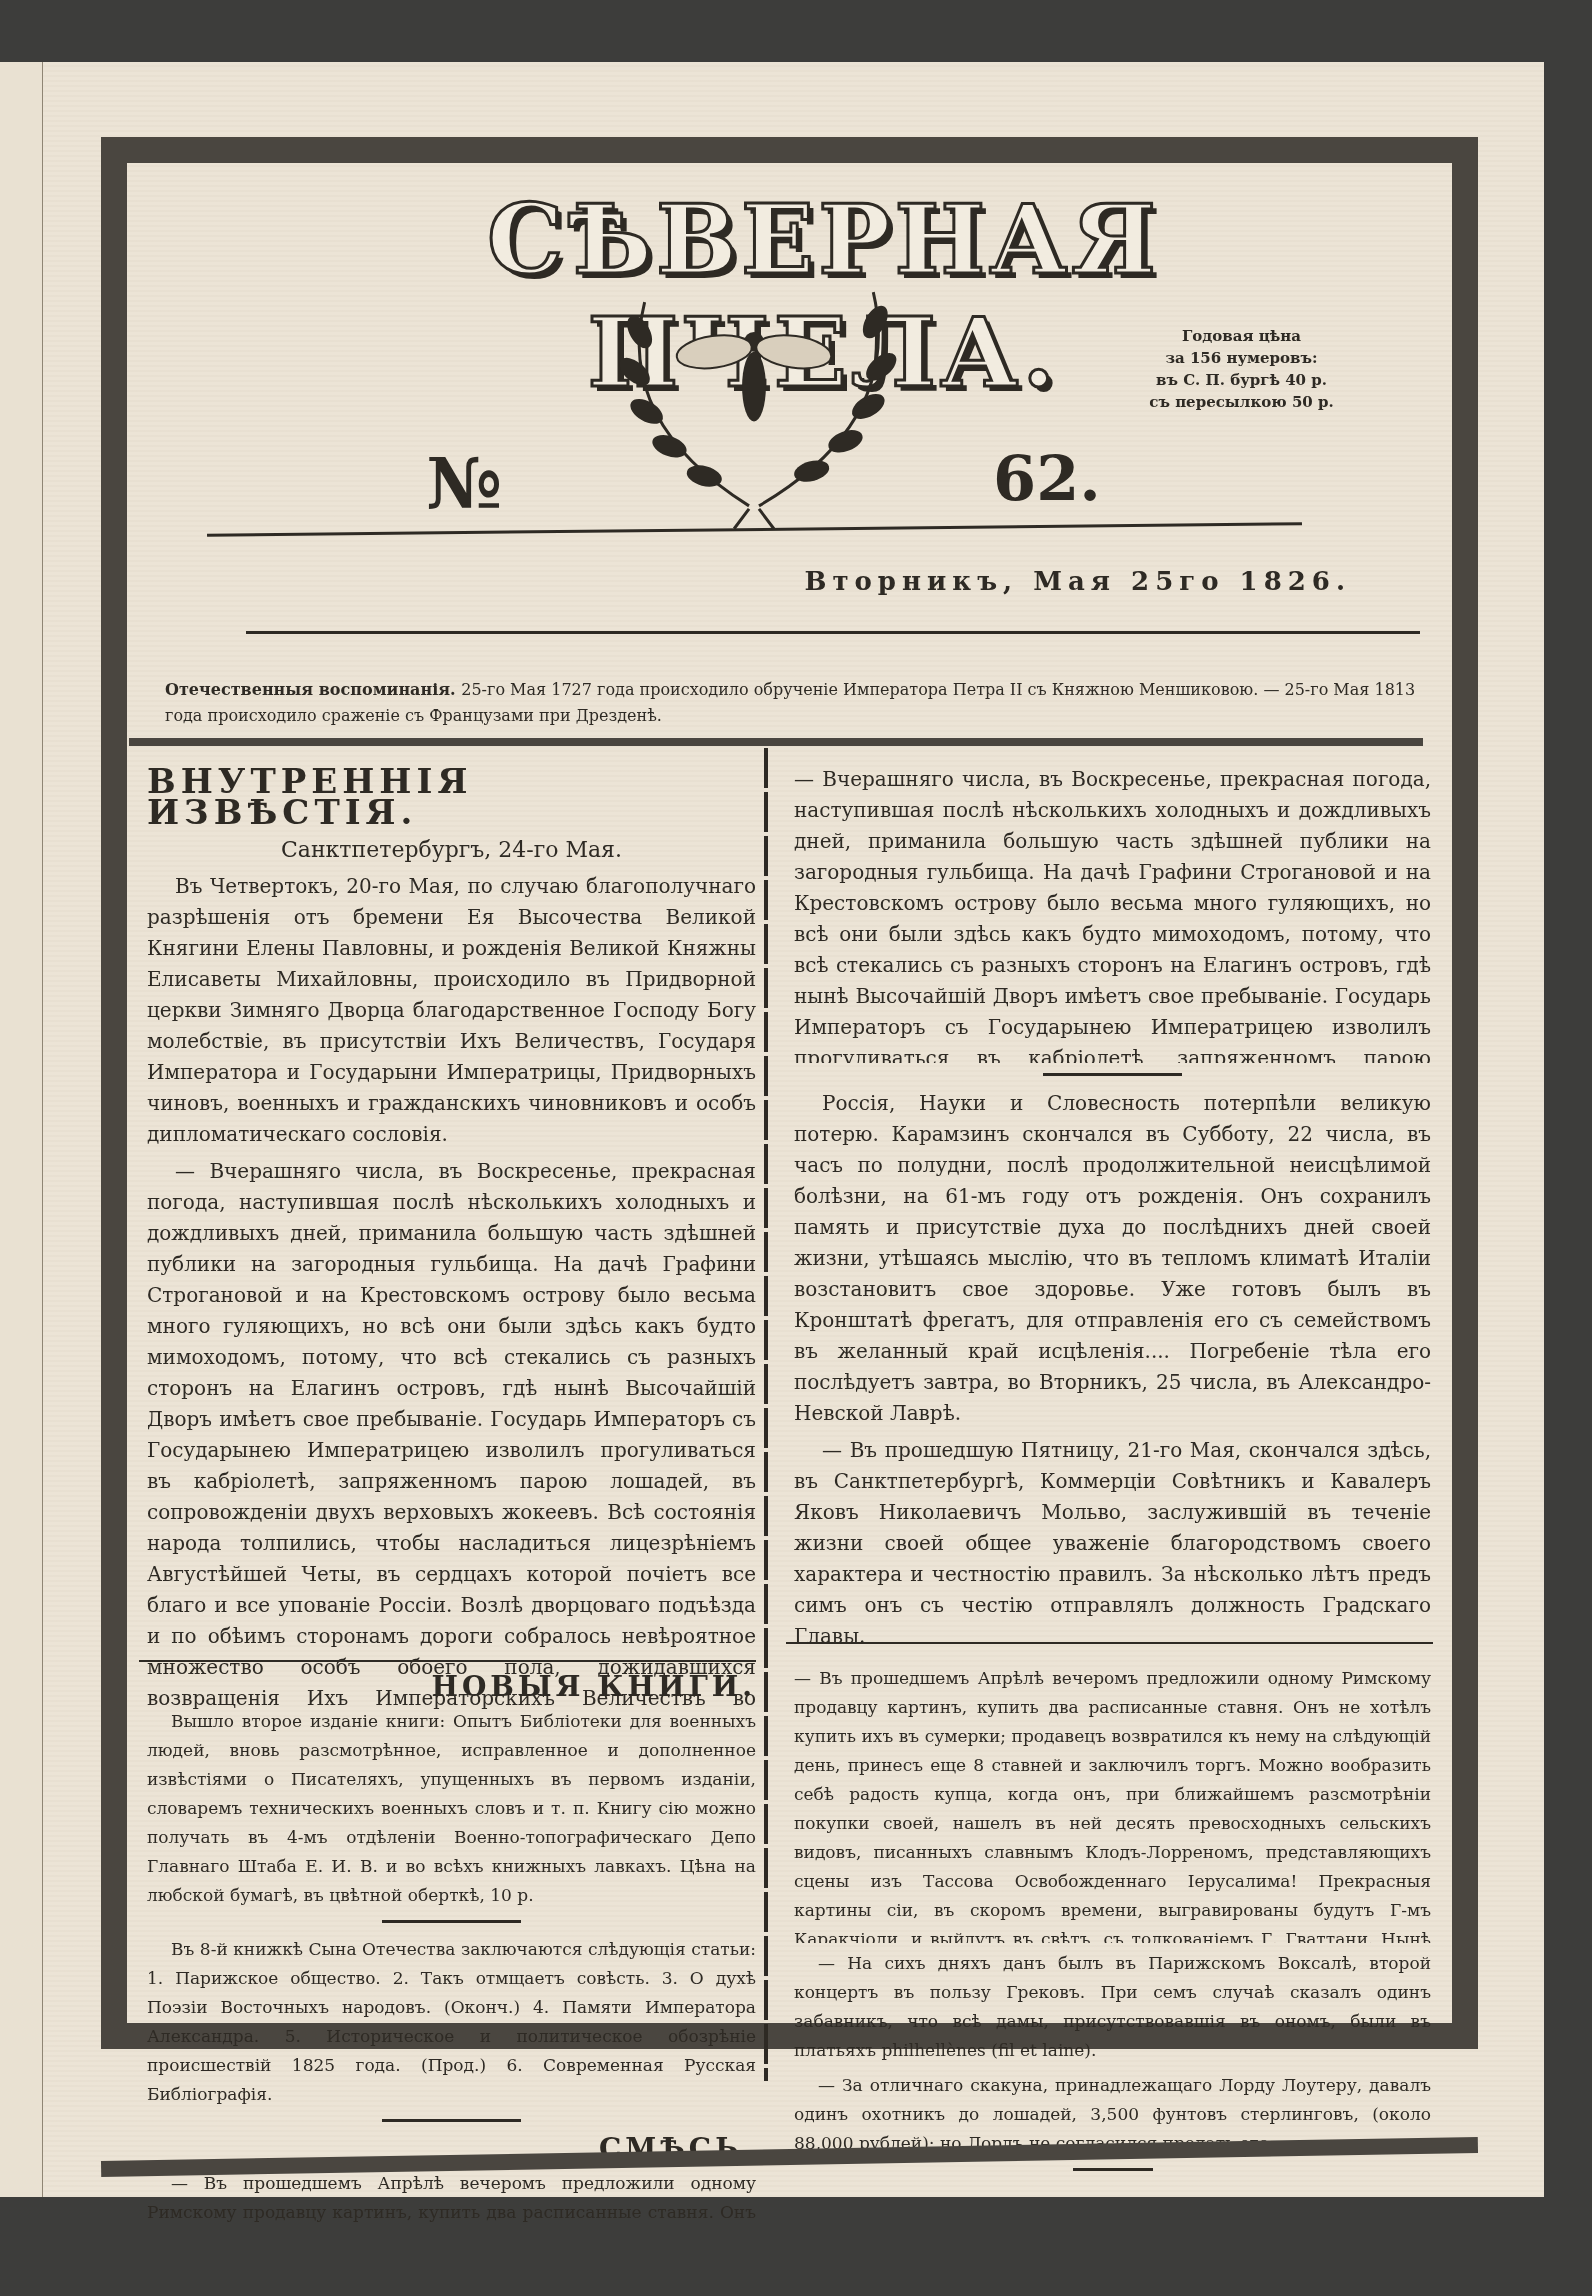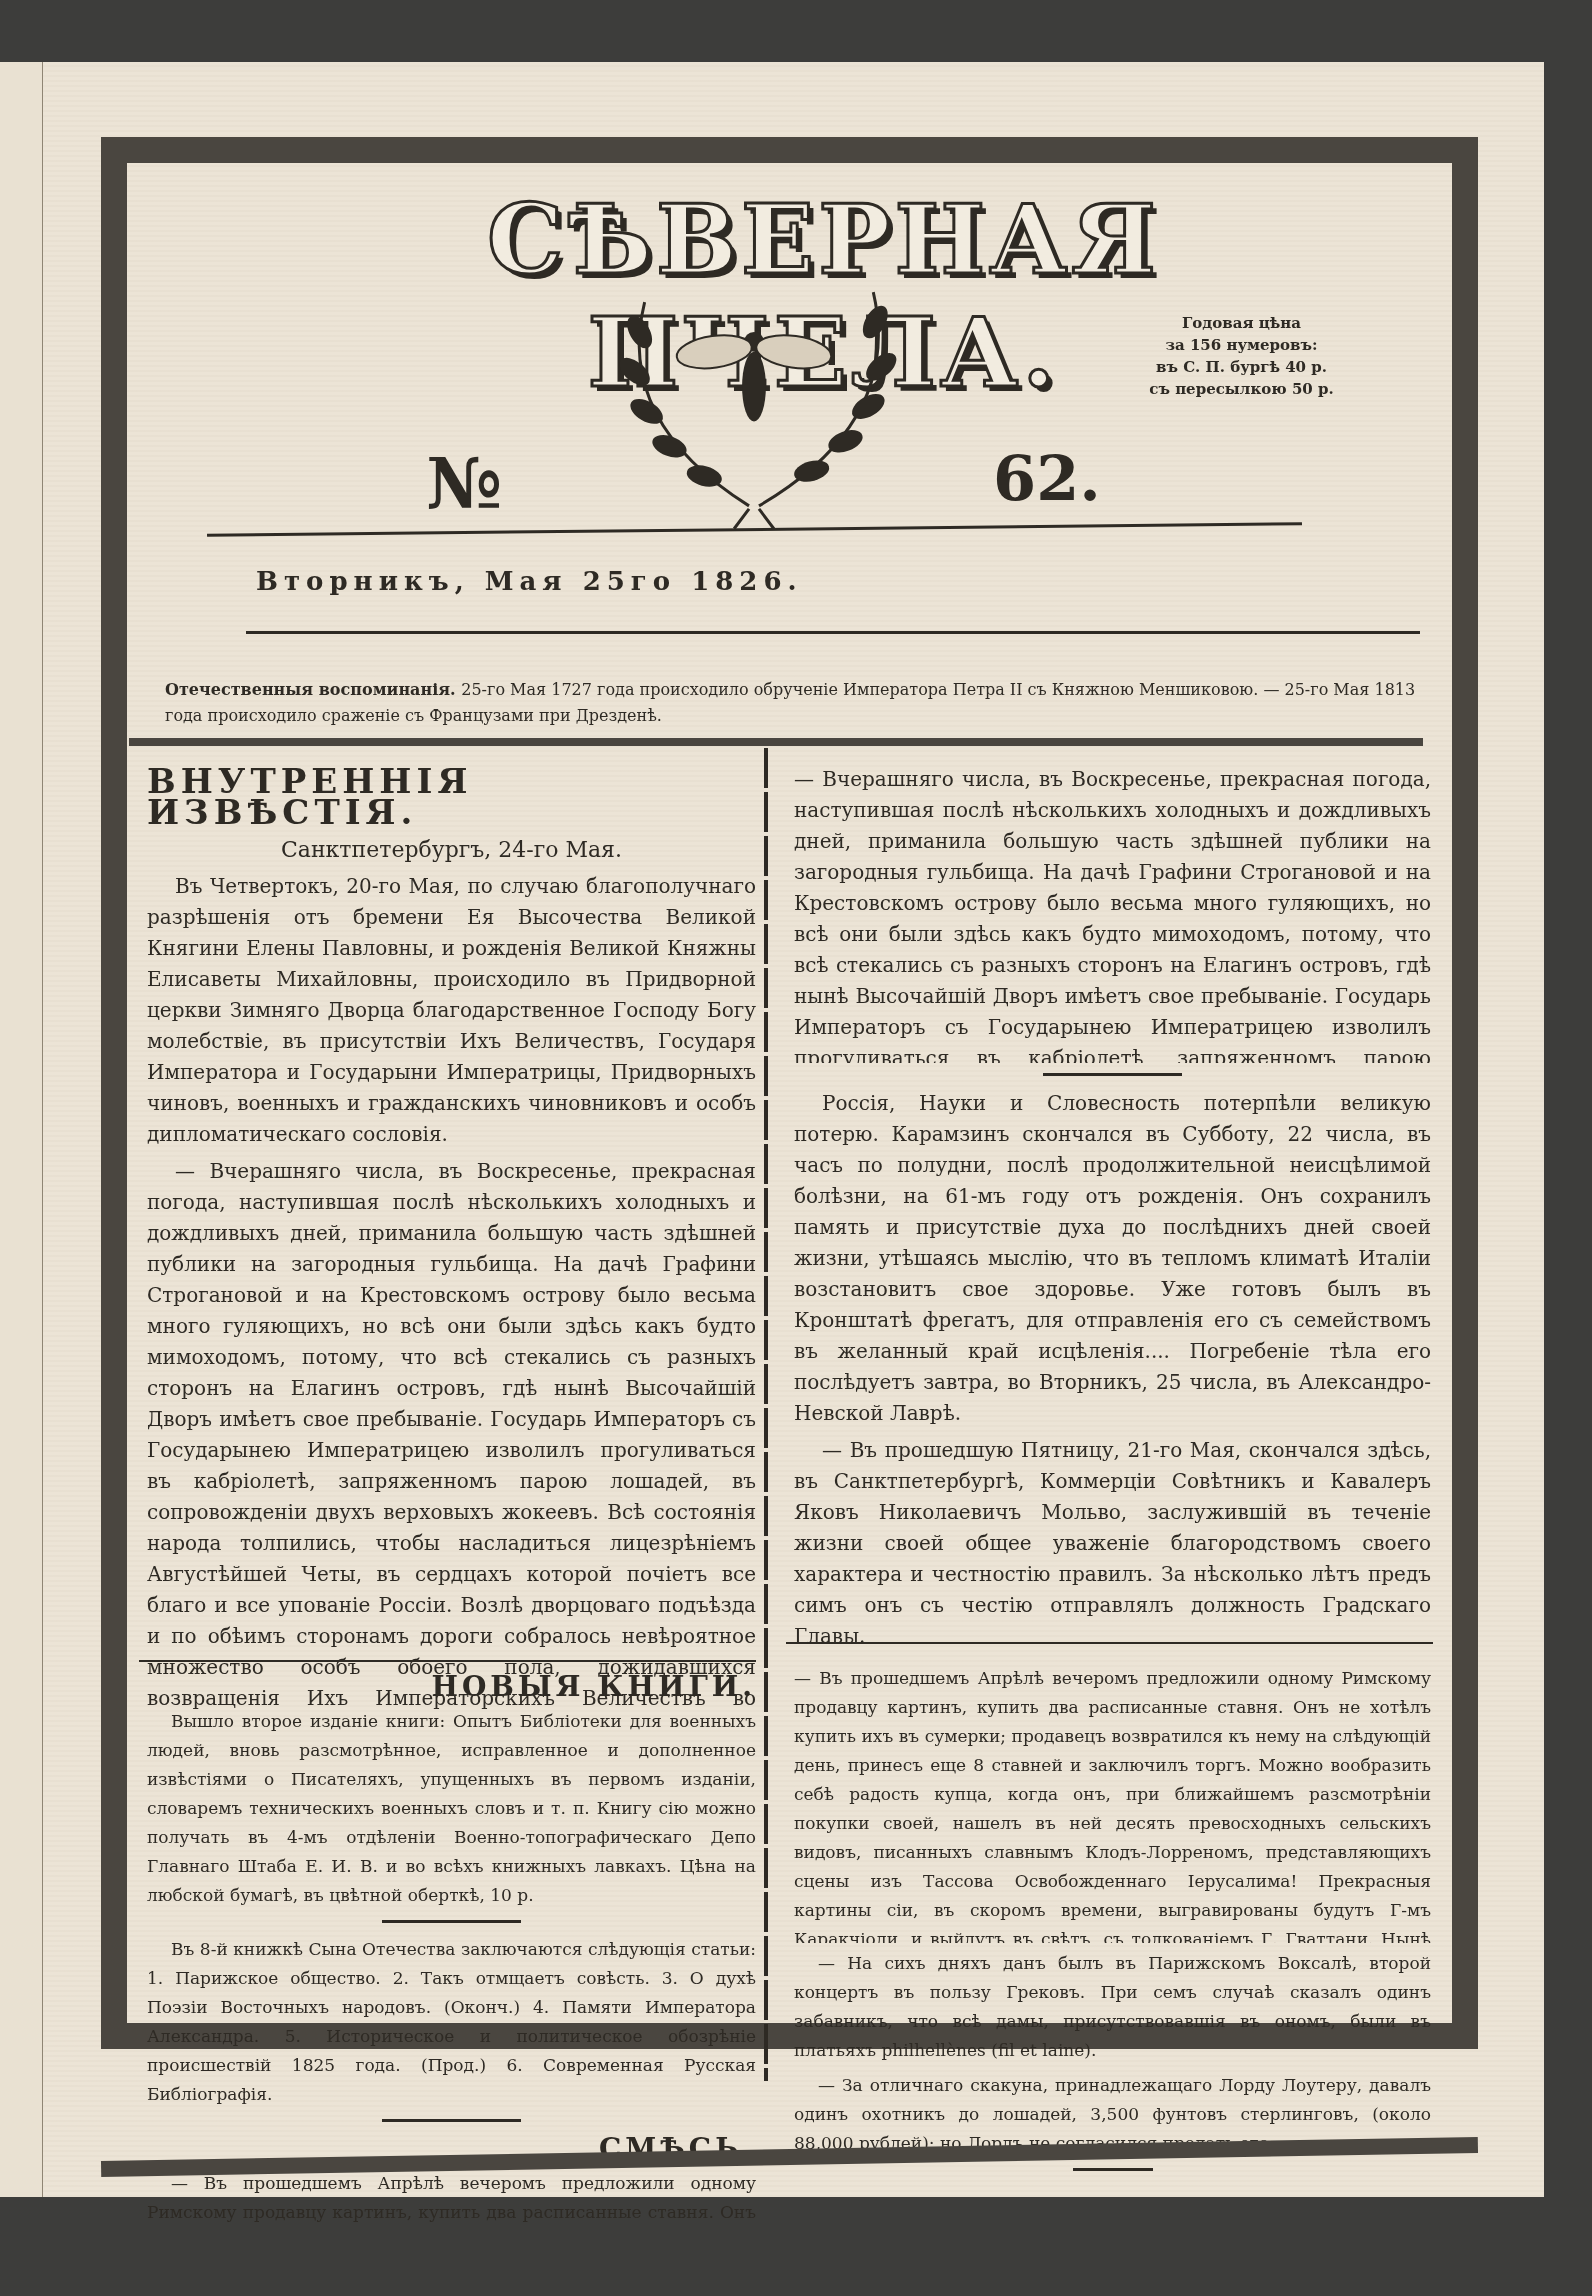--- a/index.html
+++ b/index.html
@@ -22,26 +22,26 @@
   }
   .frame-bottom { position:absolute; left:101px; top:2149px; width:1377px; height:16px; background:#4a4640; transform:rotate(-1deg); }
   .masthead { position:absolute; left:127px; top:163px; width:1325px; height:418px; }
   .title {
     position:absolute; left:149px; top:20px; width:1095px; text-align:center;
     font-family:"DejaVu Serif", serif; font-weight:bold; font-size:96px; letter-spacing:4px;
     color:#f2ece0; -webkit-text-stroke:3px #2e2a24;
     text-shadow: 5px 5px 0 #2e2a24;
   }
   .pub-left { position:absolute; left:20px; top:159px; width:199px; font-size:15px; font-weight:bold; line-height:22px; text-align:center; }
-  .pub-right { position:absolute; left:1005px; top:149px; width:219px; font-size:15px; font-weight:bold; line-height:22px; text-align:center; }
+  .pub-right { position:absolute; left:1005px; top:162px; width:219px; font-size:15px; font-weight:bold; line-height:22px; text-align:center; }
   .numsign { position:absolute; left:299px; top:279px; font-size:70px; font-weight:bold; }
   .issue { position:absolute; left:866px; top:279px; font-size:62px; font-weight:bold; }
   .emblem { position:absolute; left:458px; top:109px; width:338px; height:259px; }
   .rule1 { position:absolute; left:80px; top:365px; width:1095px; height:3px; background:#2e2a24; transform:rotate(-0.6deg); }
-  .dateline { position:absolute; left:129px; top:403px; width:1095px; text-align:left; font-size:26px; font-weight:bold; letter-spacing:6px; }
+  .dateline { position:absolute; left:129px; top:403px; width:1095px; text-align:right; font-size:26px; font-weight:bold; letter-spacing:6px; }
   .rule2 { position:absolute; left:119px; top:468px; width:1174px; height:3px; background:#2e2a24; }
   .memory { position:absolute; left:165px; top:677px; width:1264px; font-size:16px; line-height:26px; font-weight:bold; }
   .rule3 { position:absolute; left:129px; top:738px; width:1294px; height:8px; background:#4a4640; }
   .col { position:absolute; font-size:20px; line-height:31px; text-align:justify; }
   .col p { margin:0 0 6px 0; text-indent:28px; }
   .col-left { left:147px; top:766px; width:609px; }
   .col-right { left:794px; top:764px; width:637px; }
   .col-left-b { left:147px; top:1672px; width:609px; font-size:17px; line-height:29px; }
   .col-right-b { left:794px; top:1664px; width:637px; font-size:17px; line-height:29px; }
   .col-left-b p, .col-right-b p { text-indent:24px; }

